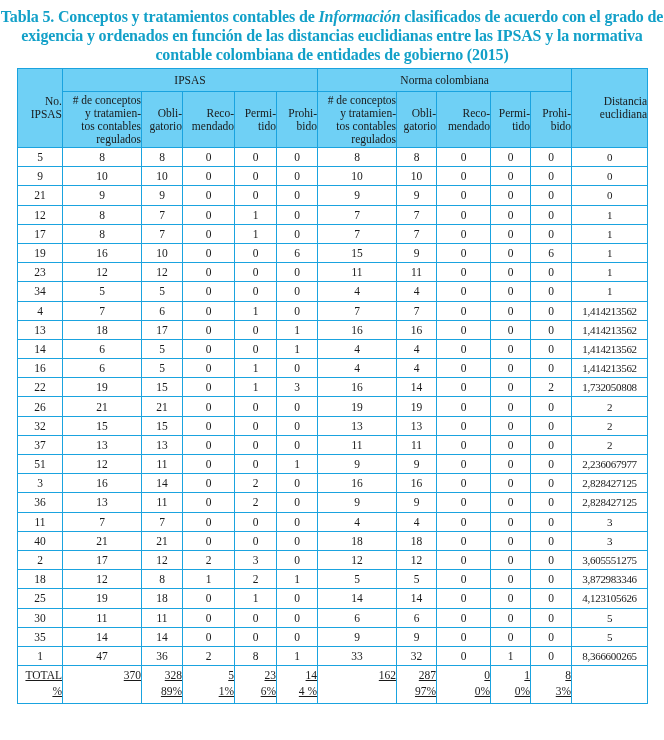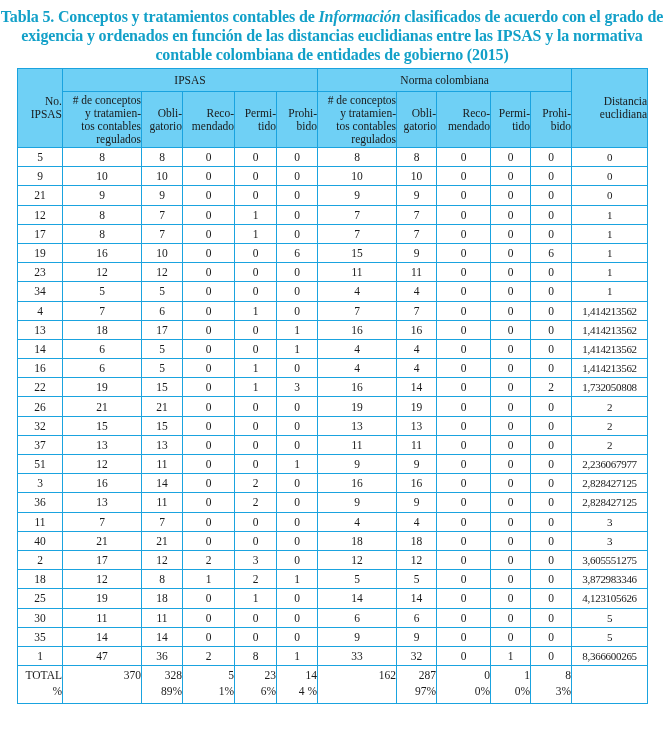--- a/index.html
+++ b/index.html
@@ -66,20 +66,21 @@
     table.data tbody td {
       height: 18.2px;
       line-height: 18px;
       background: #ffffff;
     }
     table.data tbody tr.total td {
       height: 36px;
       line-height: 16px;
       vertical-align: top;
       padding-top: 1px;
+      text-decoration: underline;
     }
     .dist {
       font-size: 11px;
       letter-spacing: -0.3px;
     }
     .line {
       display: block;
       text-align: right;
     }
   </style>

